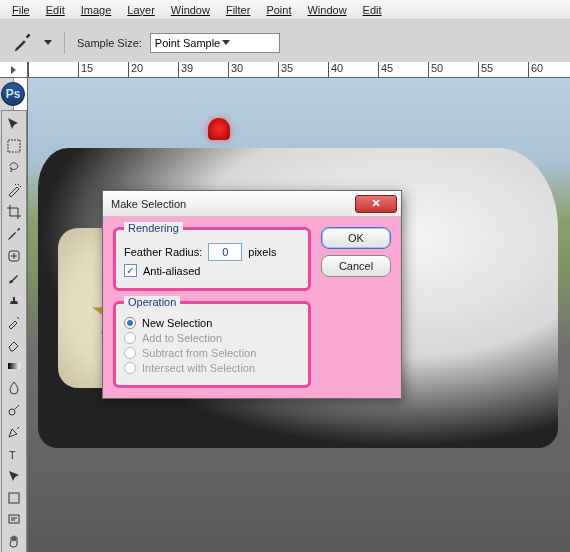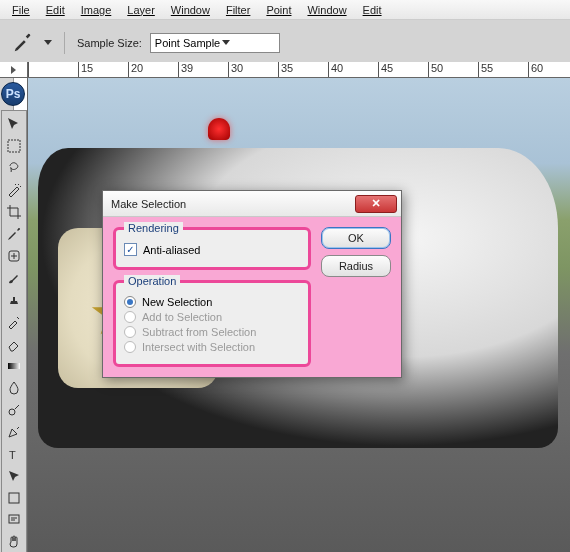--- a/index.html
+++ b/index.html
@@ -243,20 +243,25 @@
     <span class="t">Make Selection</span>
     <div class="closebtn">
       <span>✕</span>
     </div>
   </div>
   <div class="dlg-body">
     <div class="col-l">
       <div class="grp">
         <div class="leg">Rendering</div>
         <div class="row">
+          <span>Feather Radius:</span>
+          <input class="numin" value="0" style="">
+          <span>pixels</span>
+        </div>
+        <div class="row">
           <div class="chk">✓</div>
           <span>Anti-aliased</span>
         </div>
       </div>
       <div class="grp">
         <div class="leg">Operation</div>
         <div class="row">
           <div class="rad on"></div>
           <span>New Selection</span>
         </div>
@@ -269,16 +274,16 @@
           <span class="opt-dis">Subtract from Selection</span>
         </div>
         <div class="row">
           <div class="rad off"></div>
           <span class="opt-dis">Intersect with Selection</span>
         </div>
       </div>
     </div>
     <div class="col-r">
       <div class="btn primary">OK</div>
-      <div class="btn">Radius</div>
+      <div class="btn">Cancel</div>
     </div>
   </div>
 </div>
 
 </body></html>

